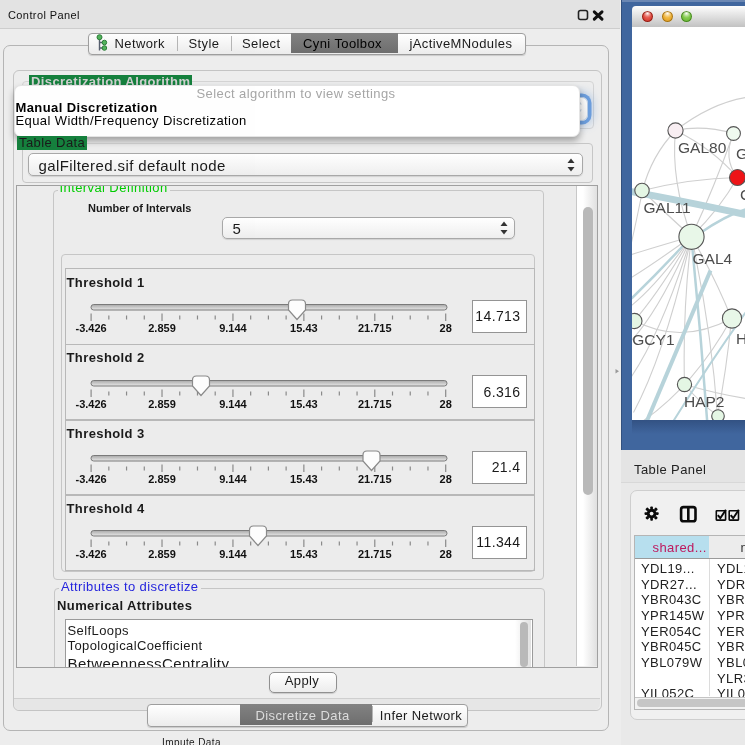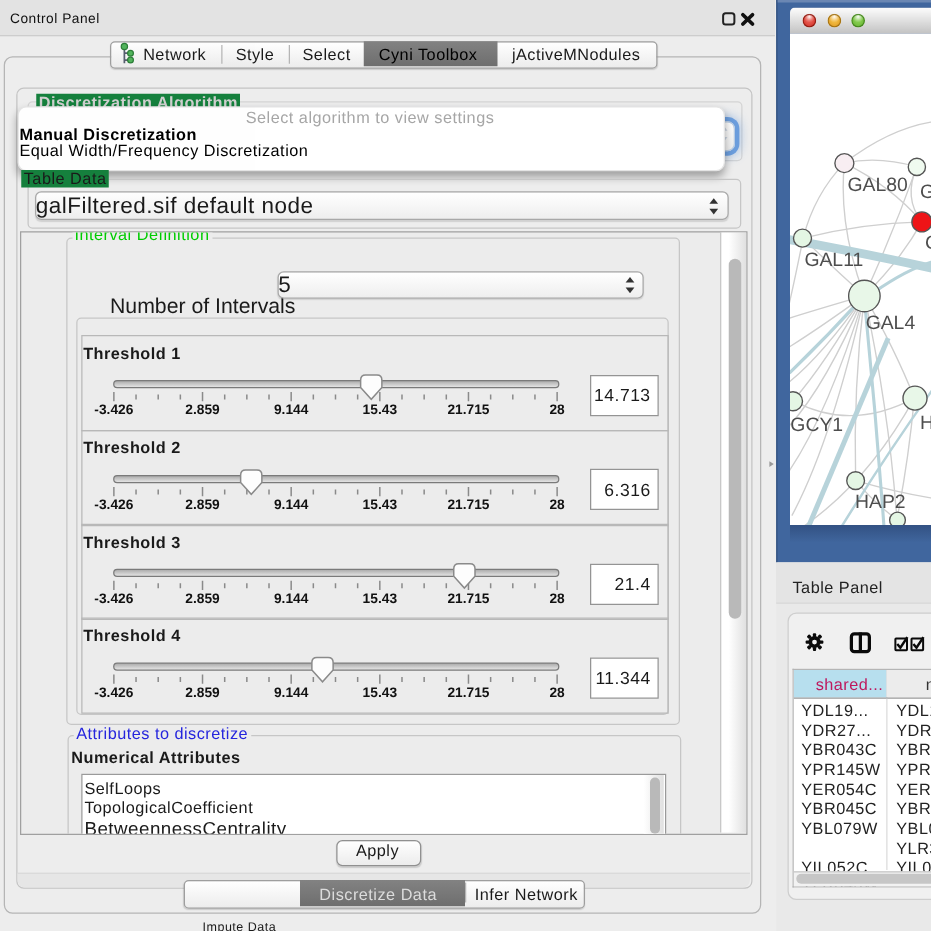--- a/index.html
+++ b/index.html
@@ -1,21 +1,21 @@
 <!DOCTYPE html>
 <html><head><meta charset="utf-8"><style>
 html,body{margin:0;padding:0}
 body{width:745px;height:745px;position:relative;overflow:hidden;background:#ededed;opacity:0.999;will-change:transform;
   font-family:"Liberation Sans",sans-serif;color:#1a1a1a;letter-spacing:0.4px}
 .abs{position:absolute}
 .grp{position:absolute;border:1px solid #c6c6c6;border-radius:4px}
 .gtitle{position:absolute;background:#15803d;padding:0 2px;font-size:13px;line-height:14px;white-space:nowrap}
 .combo{position:absolute;background:linear-gradient(#ffffff,#eeeeee);border:1px solid #a8a8a8;border-radius:5px;
   box-shadow:0 1px 1px rgba(0,0,0,0.12)}
-.combo .ct{position:absolute;left:0;top:50%;transform:translateY(-50%);font-size:18px;white-space:nowrap}
+.combo .ct{position:absolute;left:10px;top:50%;transform:translateY(-50%);font-size:15px;white-space:nowrap}
 .txt{position:absolute;white-space:nowrap}
 svg{letter-spacing:normal}
 </style></head>
 <body>
 
 
 <div class="abs" style="left:0;top:0;width:620px;height:745px;background:#ededed"></div>
 <div class="abs" style="left:0;top:0;width:620px;height:28px;background:#e3e3e3;border-bottom:1px solid #cdcdcd"></div>
 <div class="txt" style="left:8px;top:9px;font-size:11px;color:#111">Control Panel</div>
 <svg class="abs" style="left:574px;top:7px" width="34" height="16" viewBox="0 0 34 16">
@@ -70,21 +70,21 @@
   <svg style="position:absolute;right:5px;top:2px" width="12" height="18" viewBox="0 0 12 18">
     <path d="M2.5 7 L6 2.5 L9.5 7 Z" fill="#333"></path>
       <path d="M2.5 11 L6 15.5 L9.5 11 Z" fill="#333"></path>
   </svg>
 </div>
 
 
 <div class="abs" id="scrollpane" style="left:16px;top:184.5px;width:580px;height:481px;border:1px solid #a0a0a0;background:#ececec;overflow:hidden">
 <div class="grp" style="left:36px;top:4px;width:489px;height:388px"></div>
     <div class="gtitle" style="left:40.5px;top:-4.900000000000006px;color:#0c0;background:#ececec">Interval Definition</div>
-    <div class="txt" style="left:71px;top:49px;font-size:17px;letter-spacing:0;font-weight:normal">Number of Intervals</div>
+    <div class="txt" style="left:71px;top:16px;font-size:11px;letter-spacing:0;font-weight:bold">Number of Intervals</div>
     <div class="combo" style="left:204.5px;top:31.5px;width:291px;height:20px">
       <span class="ct">5</span>
       <svg style="position:absolute;right:4px;top:1px" width="12" height="18" viewBox="0 0 12 18">
         <path d="M2.5 7 L6 2.5 L9.5 7 Z" fill="#333"></path>
         <path d="M2.5 11 L6 15.5 L9.5 11 Z" fill="#333"></path>
       </svg>
     </div>
     <div class="grp" style="left:44px;top:68.5px;width:472px;height:316px"></div>
     <div class="abs" style="left:47.5px;top:82.80000000000001px;width:468px;height:75px;border:1px solid #b8b8b8"></div>
     <div class="txt" style="left:49.5px;top:89.30000000000001px;font-size:13px;font-weight:bold">Threshold 1</div>

